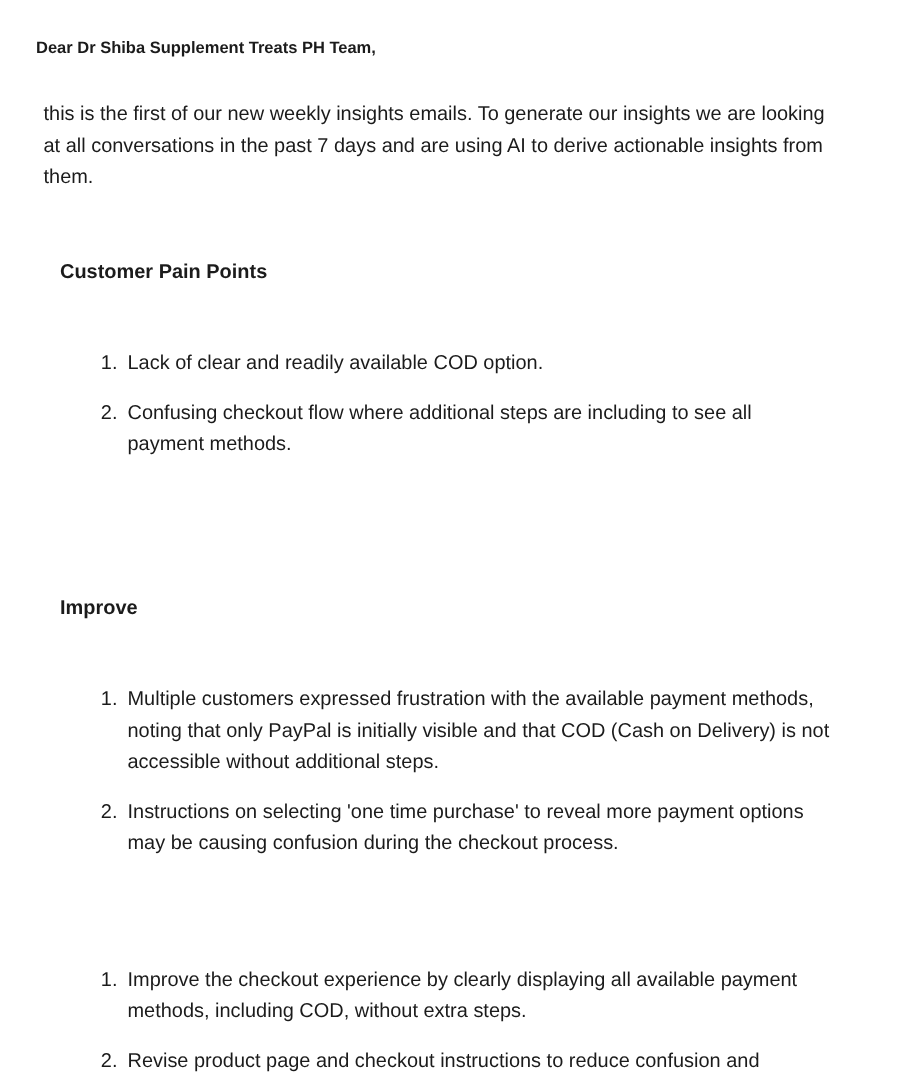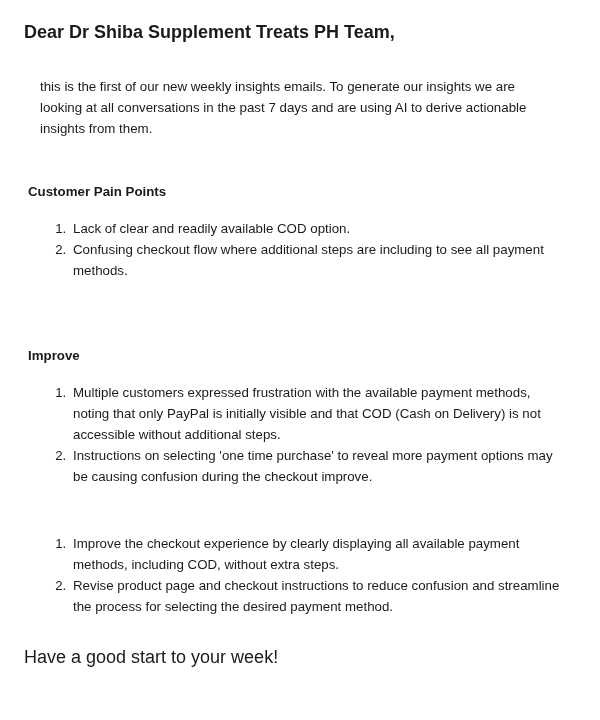--- a/index.html
+++ b/index.html
@@ -13,52 +13,52 @@
     height: 720px;
     overflow: hidden;
     font-family: "Liberation Sans", sans-serif;
     color: #1b1b1b;
     -webkit-font-smoothing: antialiased;
   }
   .email-body {
     padding: 18px 34px 0 24px;
   }
   .salutation {
-    font-size: 18px;
+    font-size: 11px;
     line-height: 20px;
     font-weight: bold;
     margin: 0;
     padding-top: 4px;
   }
   .para {
     font-size: 13.3px;
     line-height: 21px;
-    margin: 16px;
+    margin: 5px;
     padding-top: 18px;
     max-width: 543px;
   }
   .section-heading {
     font-size: 13.3px;
     line-height: 20px;
     font-weight: bold;
-    margin: 4px;
+    margin: 16px;
     padding-top: 27px;
   }
   ol.numbered-list {
     margin: 0;
     padding: 12px 0 0 46px;
     list-style-position: outside;
     list-style-type: decimal;
     max-width: 580px;
   }
   ol.numbered-list li {
     font-size: 13.3px;
     line-height: 21px;
     padding-left: 3px;
-    margin: 0;
+    margin: 12px;
   }
   .block-gap-lg { height: 34px; }
   .sign-group { padding-top: 18px; }
   .closing-para {
     font-size: 18px;
     line-height: 21px;
     margin: 0;
     padding-top: 30px;
   }
 </style>
@@ -78,21 +78,21 @@
     <li>Lack of clear and readily available COD option.</li>
     <li>Confusing checkout flow where additional steps are including to see all payment methods.</li>
   </ol>
 
   <div class="block-gap-lg"></div>
 
   <h3 class="section-heading">Improve</h3>
 
   <ol class="numbered-list">
     <li>Multiple customers expressed frustration with the available payment methods, noting that only PayPal is initially visible and that COD (Cash on Delivery) is not accessible without additional steps.</li>
-    <li>Instructions on selecting 'one time purchase' to reveal more payment options may be causing confusion during the checkout improve.</li>
+    <li>Instructions on selecting 'one time purchase' to reveal more payment options may be causing confusion during the checkout process.</li>
   </ol>
 
   <div class="block-gap-lg"></div>
 
 
   <ol class="numbered-list">
     <li>Improve the checkout experience by clearly displaying all available payment methods, including COD, without extra steps.</li>
     <li>Revise product page and checkout instructions to reduce confusion and streamline the process for selecting the desired payment method.</li>
   </ol>
 

